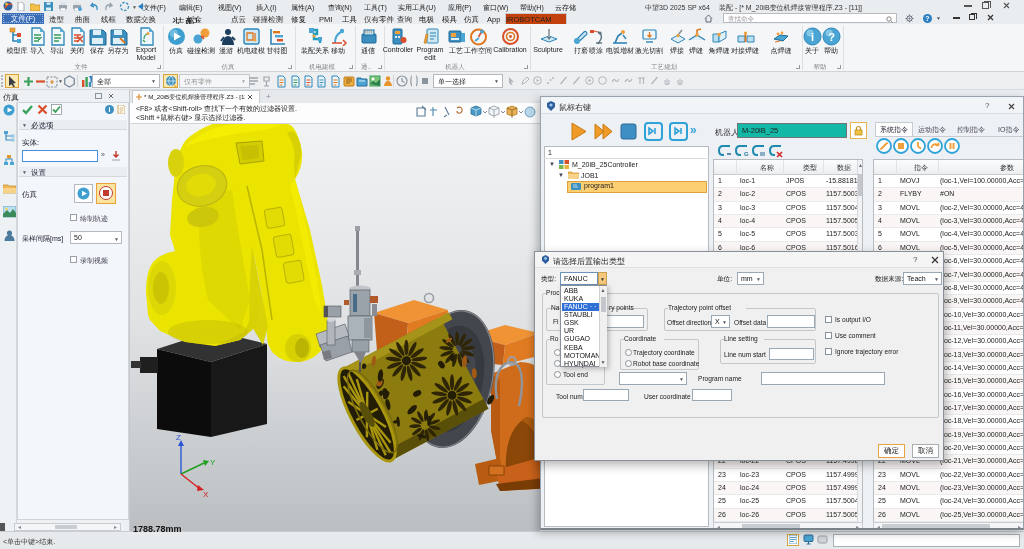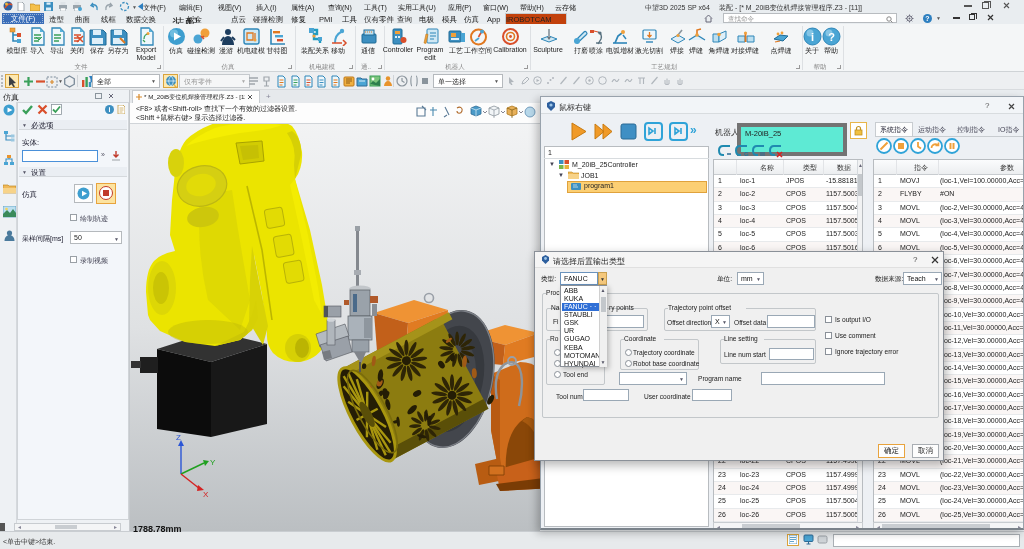--- a/index.html
+++ b/index.html
@@ -881,21 +881,21 @@
       <path d="M0 4h11v5H0z" fill="#f7d389"></path>
     </svg>
 <div class="abs" style="left:40px;top:75px;font-size:7px;color:#222;">JOB1</div>
 <div class="abs" style="left:26px;top:84px;width:140px;height:12px;background:#fccf73;border:1px solid #e0a23c;"></div>
 <svg class="abs" style="left:30px;top:86px" width="10" height="8" viewBox="0 0 10 8">
       <rect x="0" y="0" width="10" height="7" rx="1" fill="#3d8fc0"></rect>
       <path d="M2 2h4M2 4h5" stroke="#cfe8f4" stroke-width=".8"></path>
     </svg>
 <div class="abs" style="left:43px;top:85px;font-size:7px;color:#222;">program1</div>
 <div class="abs t8" style="left:174px;top:30px;color:#333;">机器人</div>
-<div class="abs" style="left:196px;top:26px;width:110px;height:33px;background:#5eead4;border:4px solid #737373;font-size:7.5px;color:#222;line-height:14px;padding-left:4px;">M-20iB_25</div>
+<div class="abs" style="left:196px;top:26px;width:110px;height:15px;background:#14b8a6;border:1px solid #737373;font-size:7.5px;color:#222;line-height:14px;padding-left:4px;">M-20iB_25</div>
 <div class="abs" style="left:309px;top:25px;width:17px;height:17px;background:#fff;border:1px solid #e8b54a;"></div>
 <svg class="abs" style="left:312px;top:28px" width="11" height="11" viewBox="0 0 11 11">
       <rect x="2" y="5" width="7" height="5" fill="#f0c040" stroke="#c09020" stroke-width=".8"></rect>
       <path d="M3.5 5V3.5a2 2 0 014 0V5" fill="none" stroke="#c09020" stroke-width="1.2"></path>
     </svg>
 <svg class="abs" style="left:176px;top:46px" width="16" height="15" viewBox="0 0 16 15">
       <path d="M13 3H6Q2 3 2 7.5T6 12h1" fill="none" stroke="#1f8ab0" stroke-width="2"></path>
       <path d="M10 11h4" stroke="#2a6b96" stroke-width="1.5"></path>
     </svg>
 <svg class="abs" style="left:193px;top:46px" width="16" height="15" viewBox="0 0 16 15">

